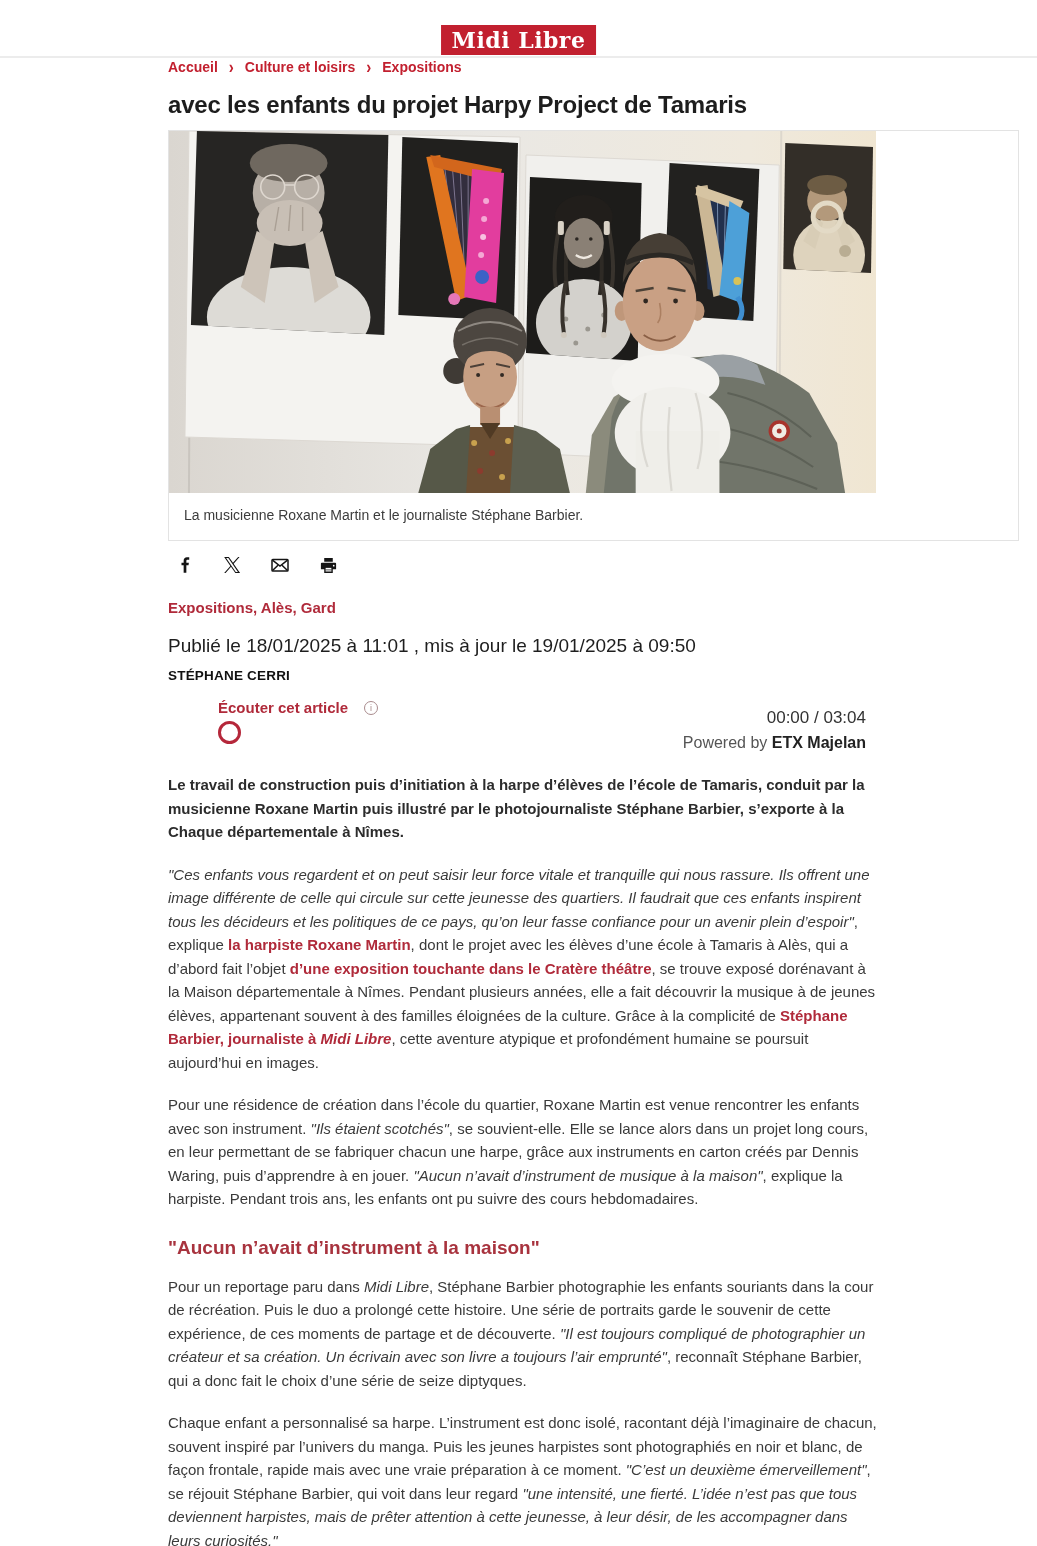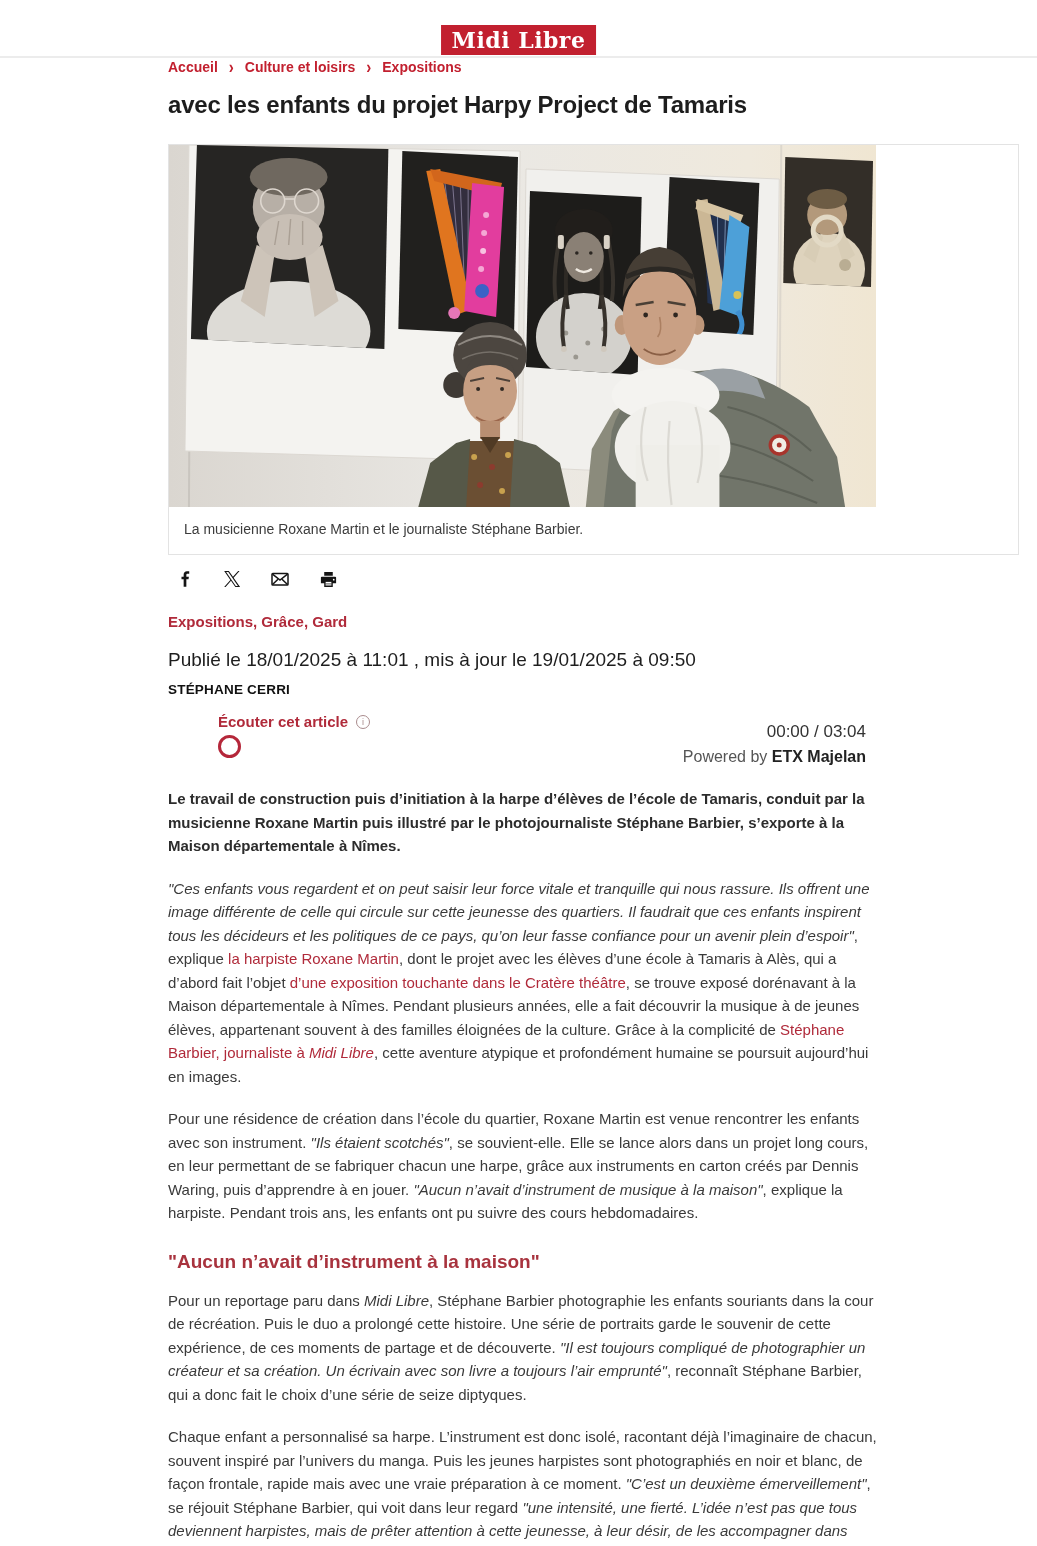--- a/index.html
+++ b/index.html
@@ -29,51 +29,51 @@
   
   .col{width:709px;margin-left:168px;}
   
   .breadcrumb{font-size:14px;font-weight:700;color:var(--brand);display:flex;align-items:center;gap:11px;}
   .breadcrumb a{color:var(--brand);text-decoration:none;cursor:pointer;}
   .crumb-sep{font-size:15px;font-weight:700;color:var(--brand);transform:scaleY(1.25);display:inline-block;}
   
   h1{margin:13px 0 0 0;font-size:24px;line-height:34px;color:#1d1d1d;font-weight:700;letter-spacing:-.2px;}
   h1 span{display:block;}
   
-  figure{margin:22px 0 0 0;border:1px solid #e3e3e3;width:851px;}
+  figure{margin:8px 0 0 0;border:1px solid #e3e3e3;width:851px;}
   figure svg{display:block;}
   figcaption{padding:14px 15px 17px 15px;font-size:14px;color:#3c3c3c;background:#fff;}
   
   .share-row{margin-top:12px;padding-left:8px;display:flex;align-items:center;gap:29px;height:24px;}
   .share-btn{background:none;border:none;padding:0;cursor:pointer;color:#141414;display:flex;align-items:center;}
   .share-btn svg{display:block;}
   
   .tags{margin-top:22px;font-size:15px;font-weight:700;color:var(--link);}
   .tags a{color:var(--link);text-decoration:none;cursor:pointer;}
   
   .publine{margin-top:19px;font-size:19px;color:#1e1e1e;}
   .author{margin-top:11px;font-size:13.5px;font-weight:700;color:#111;letter-spacing:.2px;}
   
   .player{position:relative;margin-top:16px;height:60px;}
   .player-left{position:absolute;left:50px;top:0;}
-  .player-title-row{display:flex;align-items:center;gap:8px;}
+  .player-title-row{display:flex;align-items:center;gap:16px;}
   .player-title{font-size:15px;font-weight:700;color:var(--link);cursor:pointer;}
   .info-icon{width:14px;height:14px;border:1.3px solid #a98b8d;border-radius:50%;color:#a98b8d;
     font-size:9px;line-height:12px;text-align:center;font-style:normal;cursor:pointer;}
   .play-btn{margin-top:5px;width:23px;height:23px;border-radius:50%;border:3px solid #b5273a;background:#fff;cursor:pointer;padding:0;}
   .player-right{position:absolute;right:11px;top:9px;text-align:right;}
   .player-time{font-size:17px;color:#333;}
   .powered{margin-top:6px;font-size:16px;color:#555;}
   .powered b{color:#222;}
   
   .article-body{margin-top:14px;}
   .article-body p{margin:0 0 19px 0;font-size:15px;line-height:23.5px;color:var(--body);}
   p.lead{font-weight:700;color:#2c2c2c;}
   .seg-i{font-style:italic;}
-  .seg-link{color:var(--link);font-weight:400;cursor:pointer;}
+  .seg-link{color:var(--link);font-weight:700;cursor:pointer;}
   h2.subhead{margin:25px 0 15px 0;font-size:19px;line-height:24px;font-weight:700;color:var(--subhead);}
 </style>
 </head>
 <body>
 
 <header class="site-header">
   <div class="logo">Midi Libre</div>
 </header>
 
 <div class="col">
@@ -276,42 +276,42 @@
     <button class="share-btn" aria-label="Imprimer">
       <svg width="19" height="19" viewBox="0 0 20 20">
         <path fill="currentColor" d="M5.5 2h9v4h-9zM3 7h14c.6 0 1 .4 1 1v6h-3.5v4h-9v-4H2V8c0-.6.4-1 1-1zm12.5 2.3a.9.9 0 1 0 0 1.8.9.9 0 0 0 0-1.8z"></path>
         <rect x="7" y="12.5" width="6" height="4" fill="#fff"></rect>
         <path fill="currentColor" d="M7 13.6h6v.9H7zm0 1.7h6v.9H7z" opacity=".6"></path>
       </svg>
     </button>
   </div>
 
   <div class="tags">
-    <a>Expositions</a><span>, </span><a>Grâce</a><span>, </span><a>Gard</a>
+    <a>Expositions</a><span>, </span><a>Alès</a><span>, </span><a>Gard</a>
   </div>
 
   <div class="publine">Publié le 18/01/2025 à 11:01 , mis à jour le 19/01/2025 à 09:50</div>
   <div class="author">STÉPHANE CERRI</div>
 
   <div class="player">
     <div class="player-left">
       <div class="player-title-row">
         <span class="player-title">Écouter cet article</span>
         <span class="info-icon">i</span>
       </div>
       <button class="play-btn"></button>
     </div>
     <div class="player-right">
       <div class="player-time">00:00 / 03:04</div>
       <div class="powered"><span>Powered by </span><b>ETX Majelan</b></div>
     </div>
   </div>
 
   <div class="article-body">
-    <p class="lead">Le travail de construction puis d’initiation à la harpe d’élèves de l’école de Tamaris, conduit par la musicienne Roxane Martin puis illustré par le photojournaliste Stéphane Barbier, s’exporte à la Maison départementale à Nîmes.</p>
+    <p class="lead">Le travail de construction puis d’initiation à la harpe d’élèves de l’école de Tamaris, conduit par la musicienne Roxane Martin puis illustré par le photojournaliste Stéphane Barbier, s’exporte à la Chaque départementale à Nîmes.</p>
     <p><span class="seg-i">"Ces enfants vous regardent et on peut saisir leur force vitale et tranquille qui nous rassure. Ils offrent une image différente de celle qui circule sur cette jeunesse des quartiers. Il faudrait que ces enfants inspirent tous les décideurs et les politiques de ce pays, qu’on leur fasse confiance pour un avenir plein d’espoir"</span><span>, explique </span><span class="seg-link">la harpiste Roxane Martin</span><span>, dont le projet avec les élèves d’une école à Tamaris à Alès,  qui a d’abord fait l’objet </span><span class="seg-link">d’une exposition touchante dans le Cratère théâtre</span><span>, se trouve exposé dorénavant à la Maison départementale à Nîmes. Pendant plusieurs années, elle a fait découvrir la musique à de jeunes élèves, appartenant souvent à des familles éloignées de la culture. Grâce à la complicité de </span><span class="seg-link">Stéphane Barbier, journaliste à </span><span class="seg-link seg-i">Midi Libre</span><span>, cette aventure atypique et profondément humaine se poursuit aujourd’hui en images.</span></p>
     <p><span>Pour une résidence de création dans l’école du quartier, Roxane Martin est venue rencontrer les enfants avec son instrument. </span><span class="seg-i">"Ils étaient scotchés"</span><span>, se souvient-elle. Elle se lance alors dans un projet long cours, en leur permettant de se fabriquer chacun une harpe, grâce aux instruments en carton créés par Dennis Waring, puis d’apprendre à en jouer. </span><span class="seg-i">"Aucun n’avait d’instrument de musique à la maison"</span><span>, explique la harpiste. Pendant trois ans, les enfants ont pu suivre des cours hebdomadaires.</span></p>
     <h2 class="subhead">"Aucun n’avait d’instrument à la maison"</h2>
     <p><span>Pour un reportage paru dans </span><span class="seg-i">Midi Libre</span><span>, Stéphane Barbier photographie les enfants souriants dans la cour de récréation. Puis le duo a prolongé cette histoire. Une série de portraits garde le souvenir de cette expérience, de ces moments de partage et de découverte. </span><span class="seg-i">"Il est toujours compliqué de photographier un créateur et sa création. Un écrivain avec son livre a toujours l’air emprunté"</span><span>, reconnaît Stéphane Barbier, qui a donc fait le choix d’une série de seize diptyques.</span></p>
     <p><span>Chaque enfant a personnalisé sa harpe. L’instrument est donc isolé, racontant déjà l’imaginaire de chacun, souvent inspiré par l’univers du manga. Puis les jeunes harpistes sont photographiés en noir et blanc, de façon frontale, rapide mais avec une vraie préparation à ce moment. </span><span class="seg-i">"C’est un deuxième émerveillement"</span><span>, se réjouit Stéphane Barbier, qui voit dans leur regard </span><span class="seg-i">"une intensité, une fierté. L’idée n’est pas que tous deviennent harpistes, mais de prêter attention à cette jeunesse, à leur désir, de les accompagner dans leurs curiosités."</span></p>
   </div>
 
 </div>
 
 </body></html>

